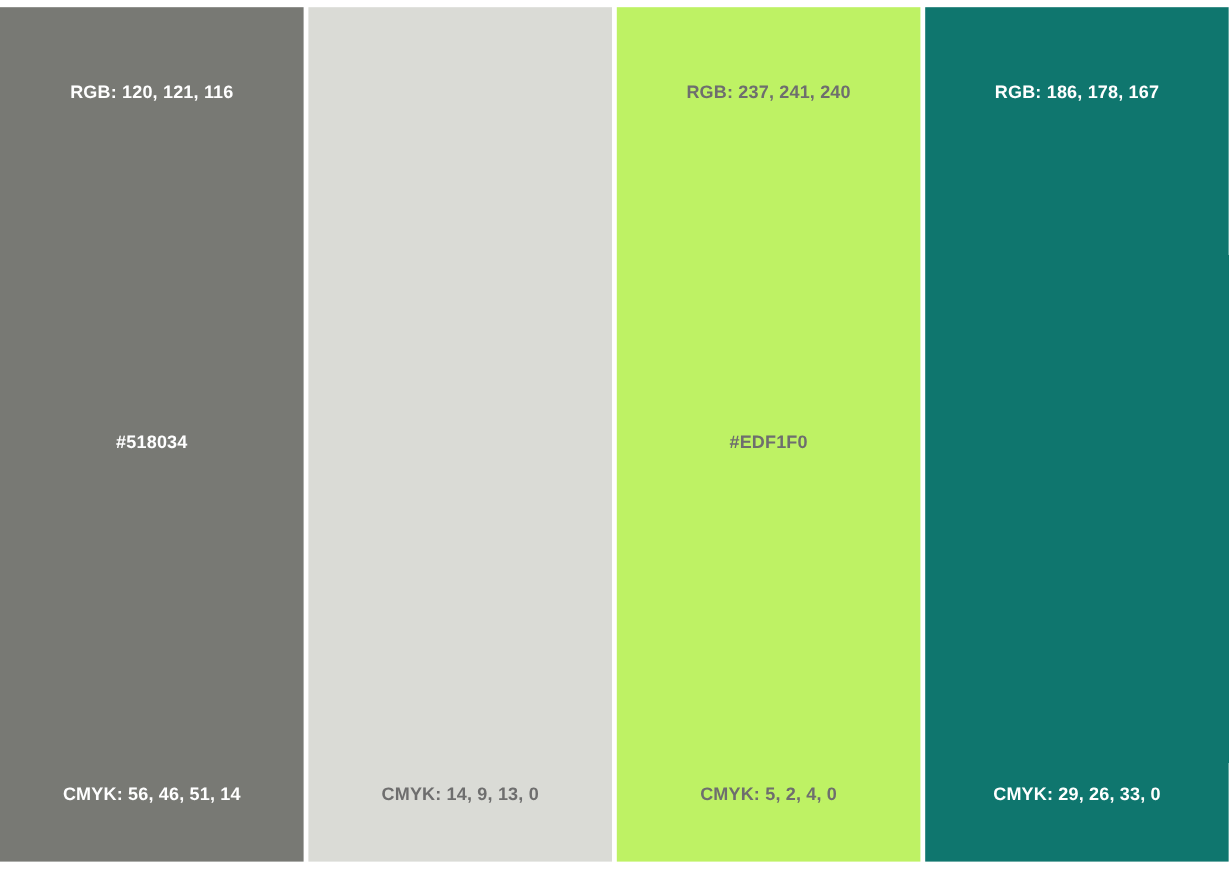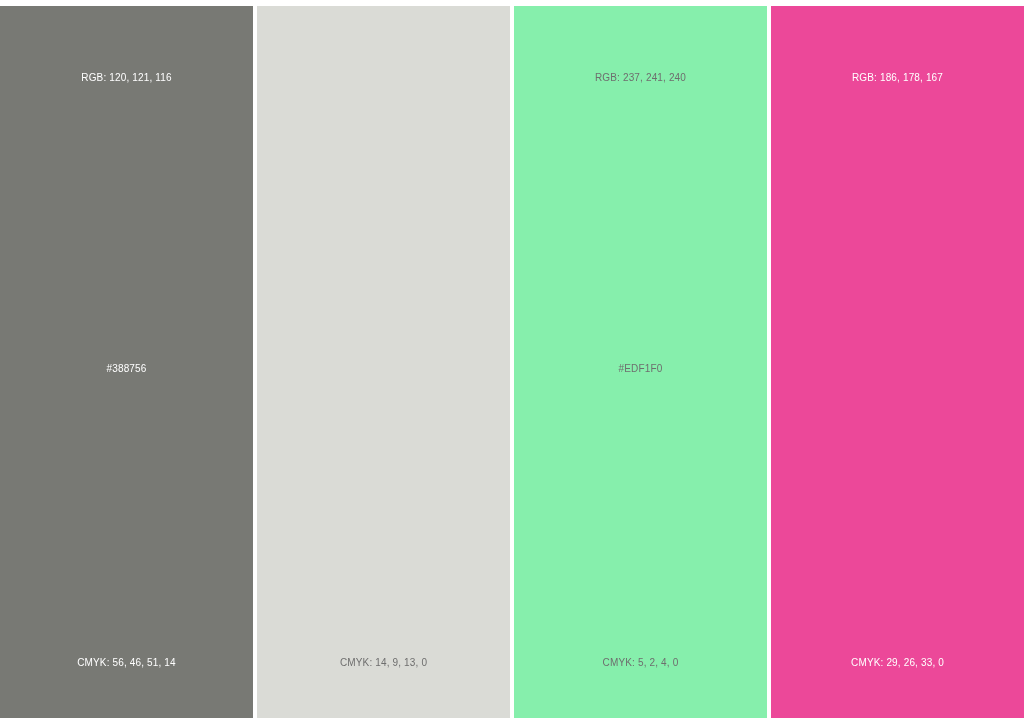--- a/index.html
+++ b/index.html
@@ -33,22 +33,22 @@
     position: relative;
     display: block;
     overflow: hidden;
   }
 
   .swatch-text {
     position: absolute;
     left: 0;
     right: 0;
     text-align: center;
-    font-size: 10px;
-    font-weight: 400;
+    font-size: 15px;
+    font-weight: 700;
     letter-spacing: 0.15px;
     line-height: 20px;
     white-space: nowrap;
     user-select: none;
   }
 
   .row-rgb  { top: 62px; }
   .row-hex  { top: 353px; }
   .row-cmyk { bottom: 45px; }
 
@@ -57,32 +57,32 @@
   
   .swatch.text-dark  .swatch-text { color: #6e6e6e; }
 </style>
 </head>
 <body style="background-color: rgb(255, 255, 255);">
 
 <div id="palette" style="background-color: rgb(255, 255, 255);">
 
   <div class="swatch text-light" style="background-color: rgb(120, 121, 116);">
     <div class="swatch-text row-rgb" style="color: rgb(255, 255, 255);">RGB: 120, 121, 116</div>
-    <div class="swatch-text row-hex" style="color: rgb(255, 255, 255);">#388756</div>
+    <div class="swatch-text row-hex" style="color: rgb(255, 255, 255);">#518034</div>
     <div class="swatch-text row-cmyk" style="color: rgb(255, 255, 255);">CMYK: 56, 46, 51, 14</div>
   </div>
 
   <div class="swatch text-dark" style="background-color: rgb(218, 219, 214);">
     <div class="swatch-text row-cmyk" style="color: rgb(110, 110, 110);">CMYK: 14, 9, 13, 0</div>
   </div>
 
-  <div class="swatch text-dark" style="background-color: #86efac;">
+  <div class="swatch text-dark" style="background-color: #bef264;">
     <div class="swatch-text row-rgb" style="color: rgb(110, 110, 110);">RGB: 237, 241, 240</div>
     <div class="swatch-text row-hex" style="color: rgb(110, 110, 110);">#EDF1F0</div>
     <div class="swatch-text row-cmyk" style="color: rgb(110, 110, 110);">CMYK: 5, 2, 4, 0</div>
   </div>
 
-  <div class="swatch text-light" style="background-color: #ec4899;">
+  <div class="swatch text-light" style="background-color: #0f766e;">
     <div class="swatch-text row-rgb" style="color: rgb(255, 255, 255);">RGB: 186, 178, 167</div>
     <div class="swatch-text row-cmyk" style="color: rgb(255, 255, 255);">CMYK: 29, 26, 33, 0</div>
   </div>
 
 </div>
 
 </body></html>

